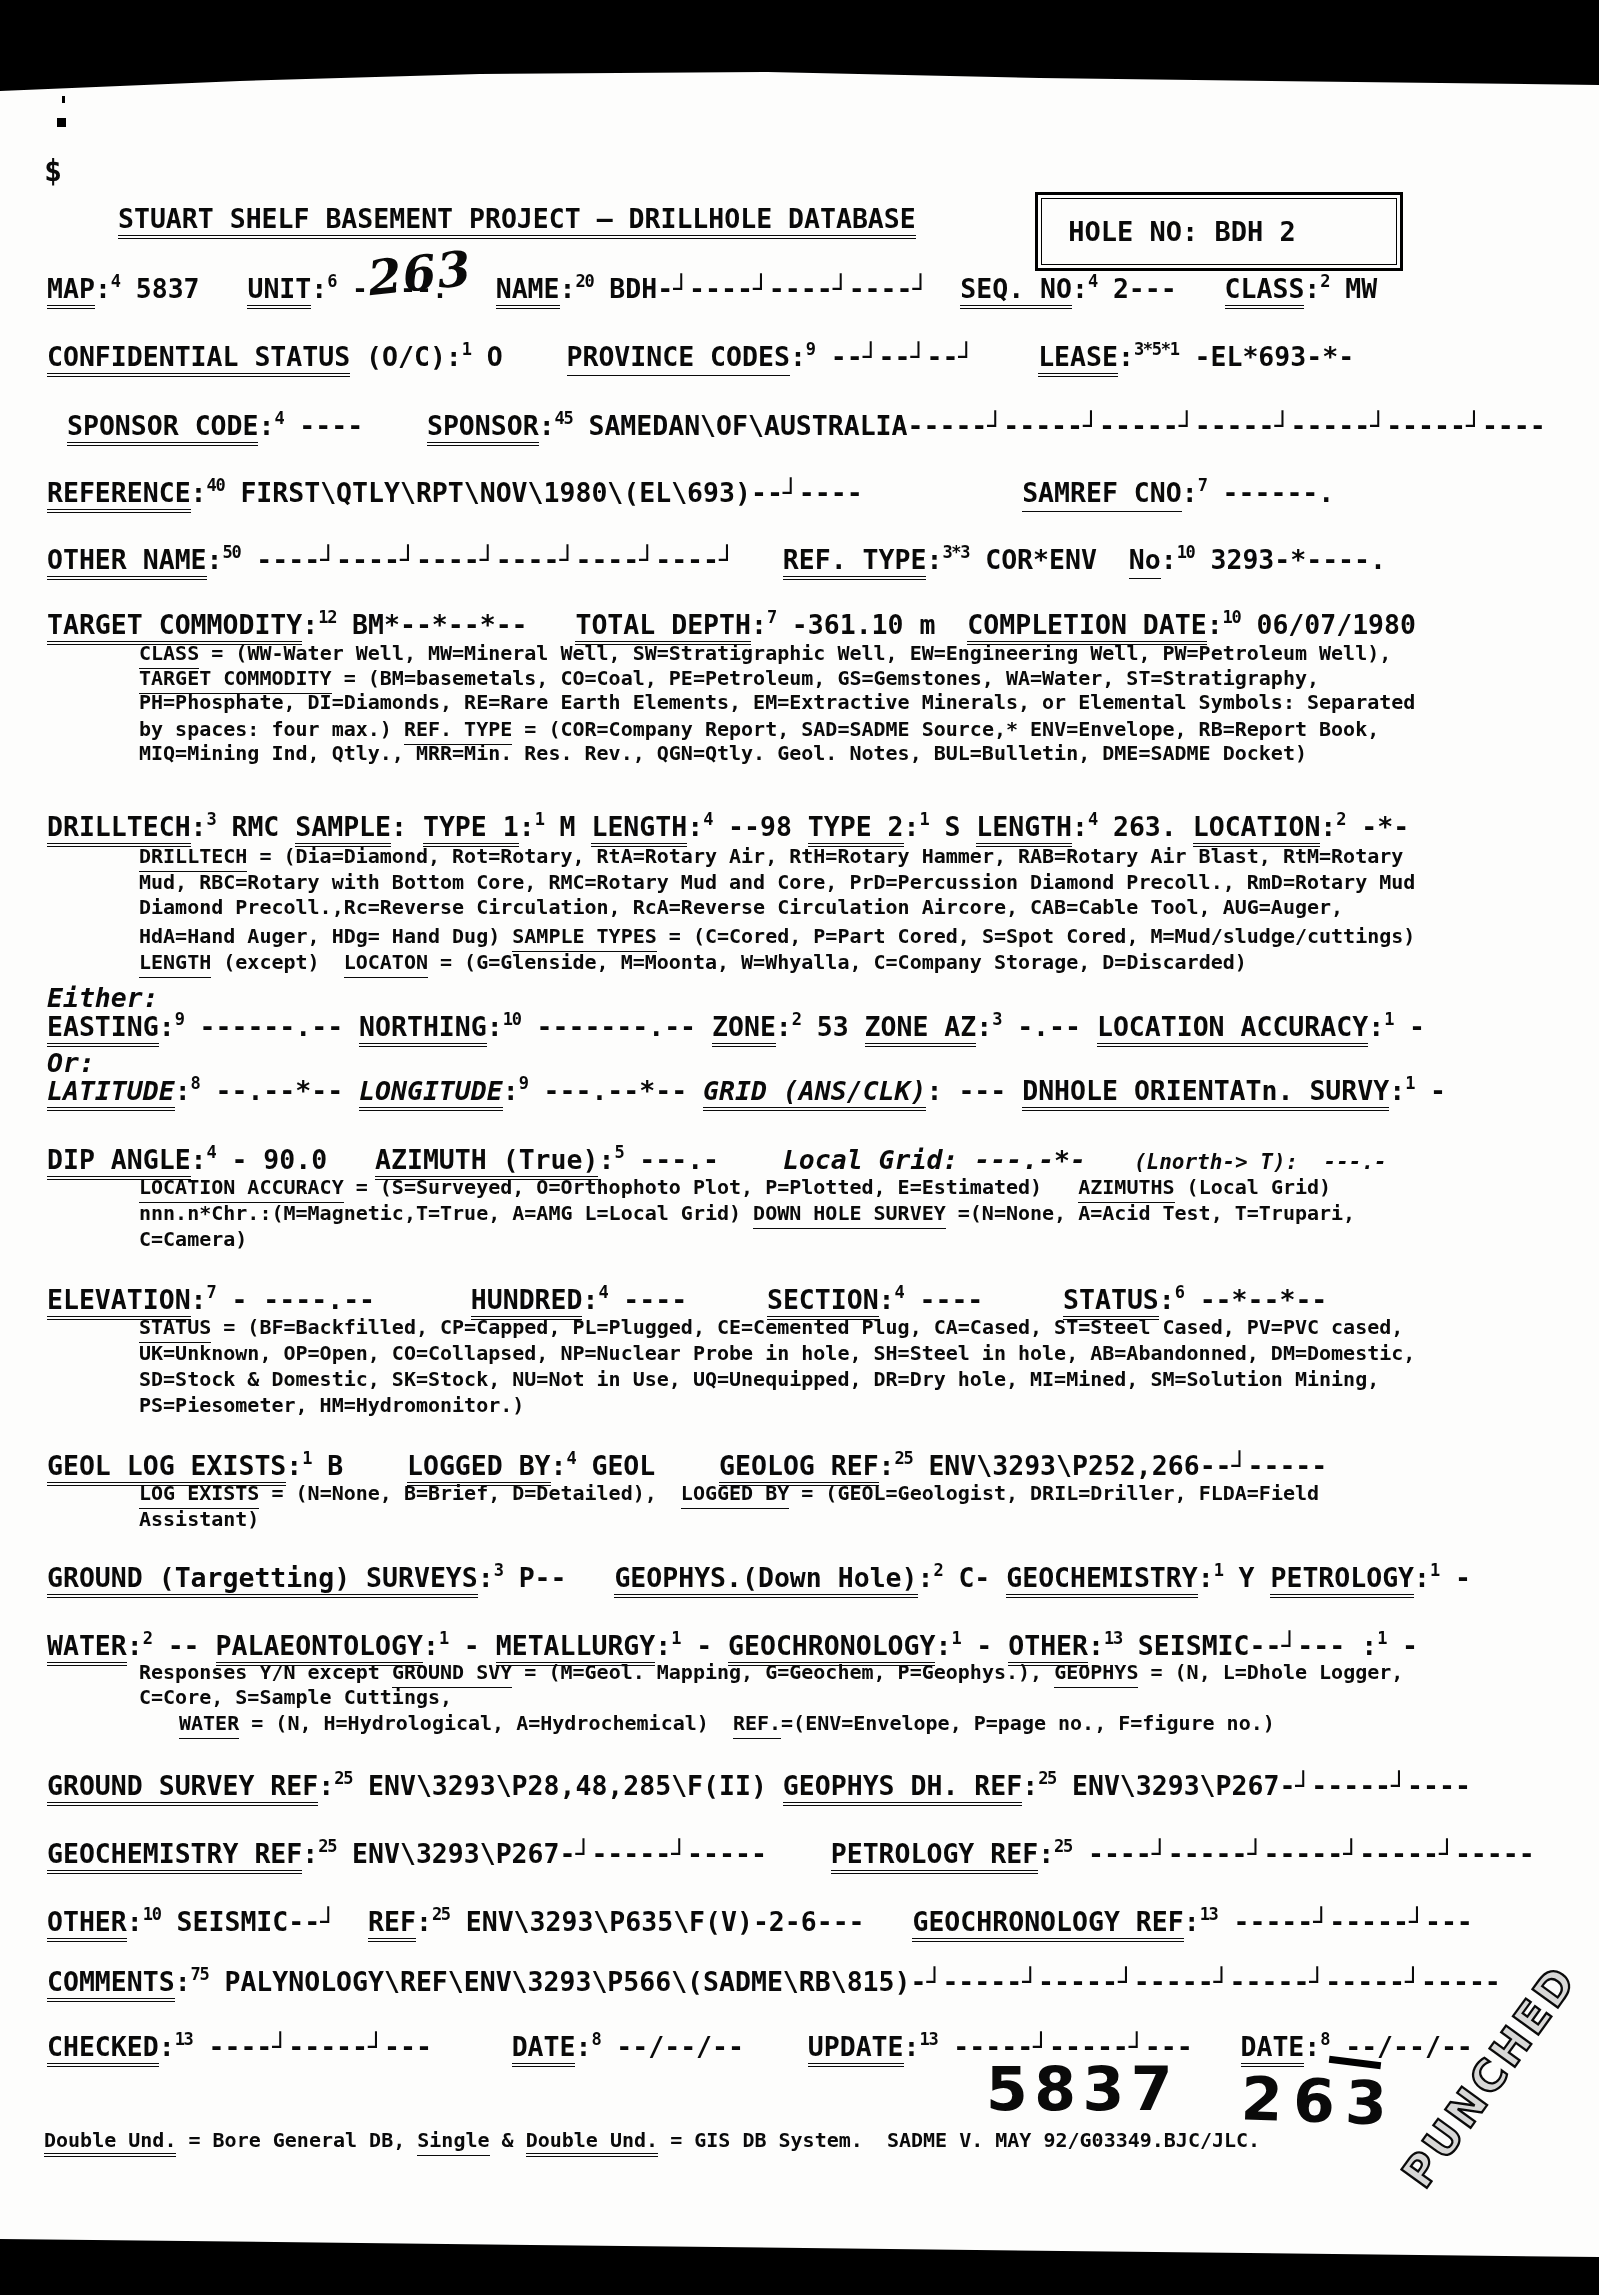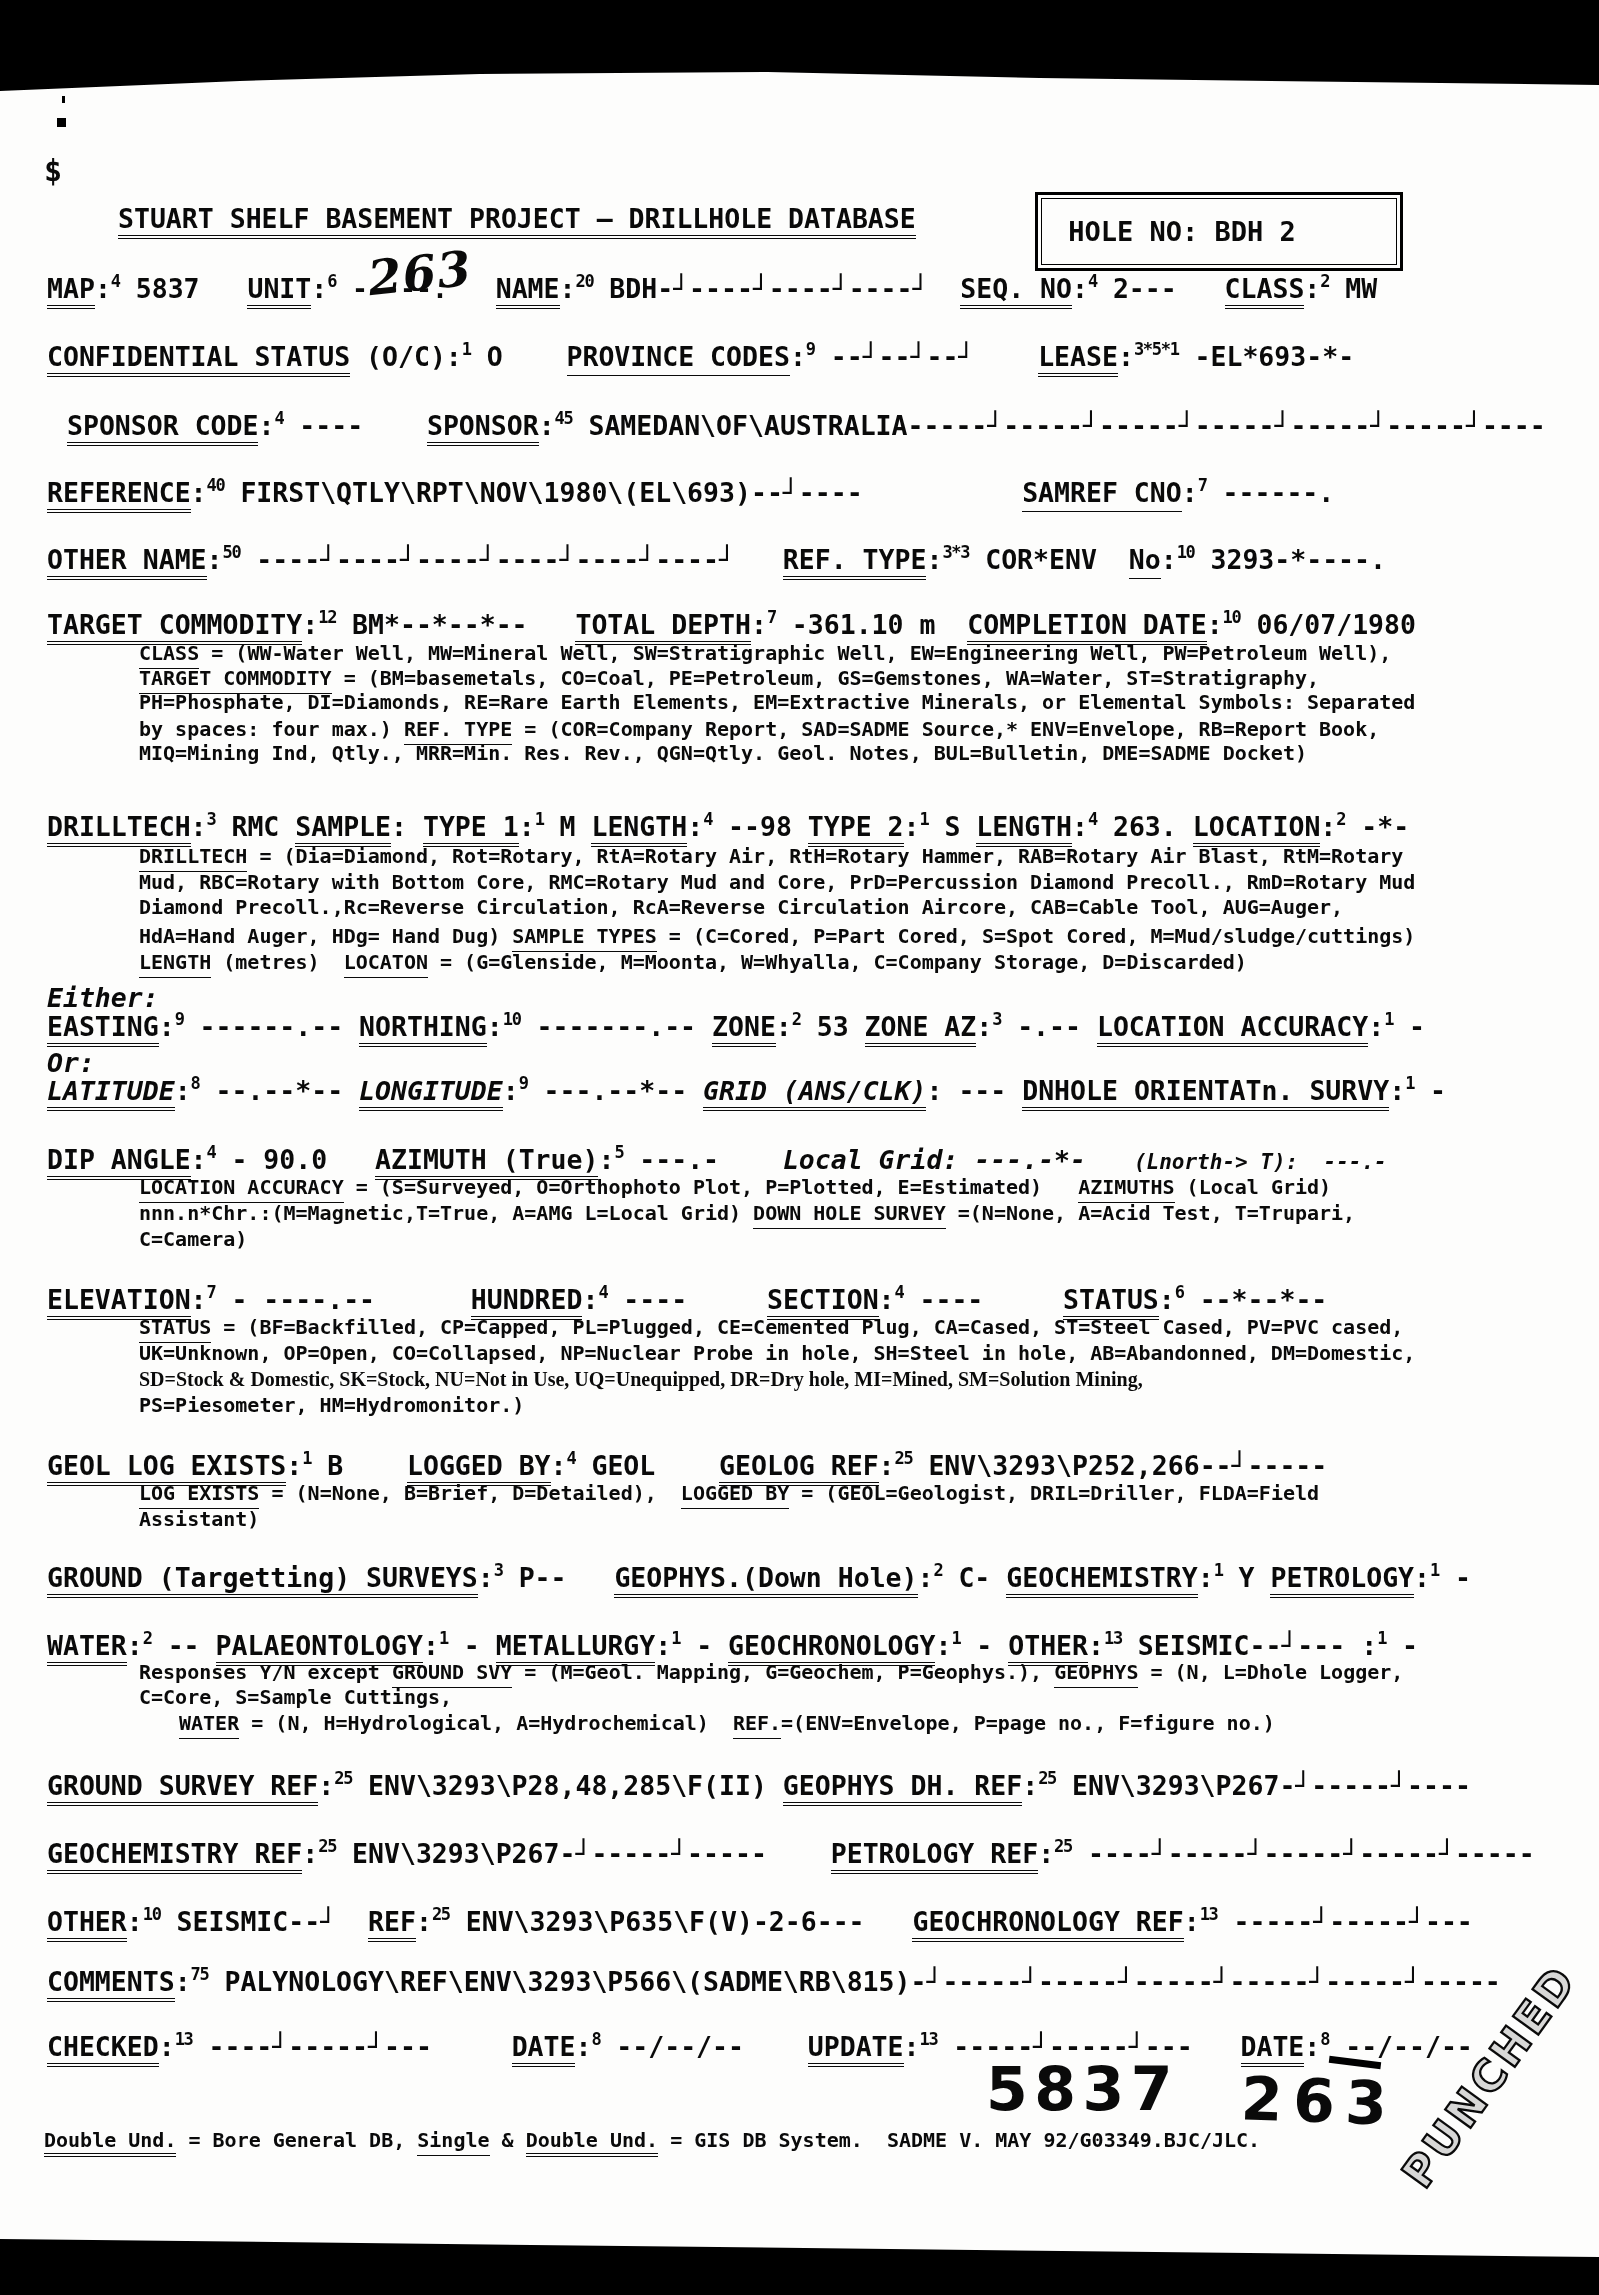--- a/index.html
+++ b/index.html
@@ -96,36 +96,36 @@
   <div class="line note" style="left:139px;top:668px;"><span class="us">TARGET COMMODITY</span><span> = (BM=basemetals, CO=Coal, PE=Petroleum, GS=Gemstones, WA=Water, ST=Stratigraphy,</span></div>
   <div class="line note" style="left:139px;top:692px;"><span>PH=Phosphate, DI=Diamonds, RE=Rare Earth Elements, EM=Extractive Minerals, or Elemental Symbols: Separated</span></div>
   <div class="line note" style="left:139px;top:719px;"><span>by spaces: four max.) </span><span class="us">REF. TYPE</span><span> = (COR=Company Report, SAD=SADME Source,* ENV=Envelope, RB=Report Book,</span></div>
   <div class="line note" style="left:139px;top:743px;"><span>MIQ=Mining Ind, Qtly., MRR=Min. Res. Rev., QGN=Qtly. Geol. Notes, BUL=Bulletin, DME=SADME Docket)</span></div>
 
   <div class="line main" style="left:47px;top:813px;"><span class="ud">DRILLTECH</span><span>:</span><span class="sup">3</span><span> RMC </span><span class="ud">SAMPLE</span><span>: </span><span class="ud">TYPE 1</span><span>:</span><span class="sup">1</span><span> M </span><span class="ud">LENGTH</span><span>:</span><span class="sup">4</span><span> --98 </span><span class="ud">TYPE 2</span><span>:</span><span class="sup">1</span><span> S </span><span class="ud">LENGTH</span><span>:</span><span class="sup">4</span><span> 263. </span><span class="ud">LOCATION</span><span>:</span><span class="sup">2</span><span> -*-</span></div>
   <div class="line note" style="left:139px;top:872px;"><span>Mud, RBC=Rotary with Bottom Core, RMC=Rotary Mud and Core, PrD=Percussion Diamond Precoll., RmD=Rotary Mud</span></div>
   <div class="line note" style="left:139px;top:846px;"><span class="us">DRILLTECH</span><span> = (Dia=Diamond, Rot=Rotary, RtA=Rotary Air, RtH=Rotary Hammer, RAB=Rotary Air Blast, RtM=Rotary</span></div>
   <div class="line note" style="left:139px;top:897px;"><span>Diamond Precoll.,Rc=Reverse Circulation, RcA=Reverse Circulation Aircore, CAB=Cable Tool, AUG=Auger,</span></div>
   <div class="line note" style="left:139px;top:926px;"><span>HdA=Hand Auger, HDg= Hand Dug) </span><span class="us">SAMPLE TYPES</span><span> = (C=Cored, P=Part Cored, S=Spot Cored, M=Mud/sludge/cuttings)</span></div>
-  <div class="line note" style="left:139px;top:952px;"><span class="us">LENGTH</span><span> (metres)  </span><span class="us">LOCATON</span><span> = (G=Glenside, M=Moonta, W=Whyalla, C=Company Storage, D=Discarded)</span></div>
+  <div class="line note" style="left:139px;top:952px;"><span class="us">LENGTH</span><span> (except)  </span><span class="us">LOCATON</span><span> = (G=Glenside, M=Moonta, W=Whyalla, C=Company Storage, D=Discarded)</span></div>
 
   <div class="line main" style="left:47px;top:984px;"><span class="it">Either:</span></div>
   <div class="line main" style="left:47px;top:1013px;"><span class="ud">EASTING</span><span>:</span><span class="sup">9</span><span> ------.-- </span><span class="ud">NORTHING</span><span>:</span><span class="sup">10</span><span> -------.-- </span><span class="ud">ZONE</span><span>:</span><span class="sup">2</span><span> 53 </span><span class="ud">ZONE AZ</span><span>:</span><span class="sup">3</span><span> -.-- </span><span class="ud">LOCATION ACCURACY</span><span>:</span><span class="sup">1</span><span> -</span></div>
   <div class="line main" style="left:47px;top:1049px;"><span class="it">Or:</span></div>
   <div class="line main" style="left:47px;top:1077px;"><span class="ud it">LATITUDE</span><span>:</span><span class="sup">8</span><span> --.--*-- </span><span class="ud it">LONGITUDE</span><span>:</span><span class="sup">9</span><span> ---.--*-- </span><span class="ud it">GRID (ANS/CLK)</span><span>: --- </span><span class="ud">DNHOLE ORIENTATn. SURVY</span><span>:</span><span class="sup">1</span><span> -</span></div>
 
   <div class="line main" style="left:47px;top:1146px;"><span class="ud">DIP ANGLE</span><span>:</span><span class="sup">4</span><span> - 90.0   </span><span class="ud">AZIMUTH (True)</span><span>:</span><span class="sup">5</span><span> ---.-    </span><span class="it">Local Grid: ---.-*-</span><span>   </span><span class="it sm">(Lnorth-&gt; T):  ---.-</span></div>
   <div class="line note" style="left:139px;top:1177px;"><span class="us">LOCATION ACCURACY</span><span> = (S=Surveyed, O=Orthophoto Plot, P=Plotted, E=Estimated)   </span><span class="us">AZIMUTHS</span><span> (Local Grid)</span></div>
   <div class="line note" style="left:139px;top:1203px;"><span>nnn.n*Chr.:(M=Magnetic,T=True, A=AMG L=Local Grid) </span><span class="us">DOWN HOLE SURVEY</span><span> =(N=None, A=Acid Test, T=Trupari,</span></div>
   <div class="line note" style="left:139px;top:1229px;"><span>C=Camera)</span></div>
 
   <div class="line main" style="left:47px;top:1286px;"><span class="ud">ELEVATION</span><span>:</span><span class="sup">7</span><span> - ----.--      </span><span class="ud">HUNDRED</span><span>:</span><span class="sup">4</span><span> ----     </span><span class="ud">SECTION</span><span>:</span><span class="sup">4</span><span> ----     </span><span class="ud">STATUS</span><span>:</span><span class="sup">6</span><span> --*--*--</span></div>
   <div class="line note" style="left:139px;top:1317px;"><span class="us">STATUS</span><span> = (BF=Backfilled, CP=Capped, PL=Plugged, CE=Cemented Plug, CA=Cased, ST=Steel Cased, PV=PVC cased,</span></div>
   <div class="line note" style="left:139px;top:1343px;"><span>UK=Unknown, OP=Open, CO=Collapsed, NP=Nuclear Probe in hole, SH=Steel in hole, AB=Abandonned, DM=Domestic,</span></div>
-  <div class="line note" style="left:139px;top:1369px;font-family:Liberation Serif, serif;"><span>SD=Stock &amp; Domestic, SK=Stock, NU=Not in Use, UQ=Unequipped, DR=Dry hole, MI=Mined, SM=Solution Mining,</span></div>
+  <div class="line note" style="left:139px;top:1369px;"><span>SD=Stock &amp; Domestic, SK=Stock, NU=Not in Use, UQ=Unequipped, DR=Dry hole, MI=Mined, SM=Solution Mining,</span></div>
   <div class="line note" style="left:139px;top:1395px;"><span>PS=Piesometer, HM=Hydromonitor.)</span></div>
 
   <div class="line main" style="left:47px;top:1452px;"><span class="ud">GEOL LOG EXISTS</span><span>:</span><span class="sup">1</span><span> B    </span><span class="ud">LOGGED BY</span><span>:</span><span class="sup">4</span><span> GEOL    </span><span class="ud">GEOLOG REF</span><span>:</span><span class="sup">25</span><span> ENV\3293\P252,266--┘-----</span></div>
   <div class="line note" style="left:139px;top:1483px;"><span class="us">LOG EXISTS</span><span> = (N=None, B=Brief, D=Detailed),  </span><span class="us">LOGGED BY</span><span> = (GEOL=Geologist, DRIL=Driller, FLDA=Field</span></div>
   <div class="line note" style="left:139px;top:1509px;"><span>Assistant)</span></div>
 
   <div class="line main" style="left:47px;top:1564px;"><span class="ud">GROUND (Targetting) SURVEYS</span><span>:</span><span class="sup">3</span><span> P--   </span><span class="ud">GEOPHYS.(Down Hole)</span><span>:</span><span class="sup">2</span><span> C- </span><span class="ud">GEOCHEMISTRY</span><span>:</span><span class="sup">1</span><span> Y </span><span class="ud">PETROLOGY</span><span>:</span><span class="sup">1</span><span> -</span></div>
   <div class="line main" style="left:47px;top:1632px;"><span class="ud">WATER</span><span>:</span><span class="sup">2</span><span> -- </span><span class="ud">PALAEONTOLOGY</span><span>:</span><span class="sup">1</span><span> - </span><span class="ud">METALLURGY</span><span>:</span><span class="sup">1</span><span> - </span><span class="ud">GEOCHRONOLOGY</span><span>:</span><span class="sup">1</span><span> - </span><span class="ud">OTHER</span><span>:</span><span class="sup">13</span><span> SEISMIC--┘--- :</span><span class="sup">1</span><span> -</span></div>
   <div class="line note" style="left:139px;top:1662px;"><span>Responses Y/N except </span><span class="us">GROUND SVY</span><span> = (M=Geol. Mapping, G=Geochem, P=Geophys.), </span><span class="us">GEOPHYS</span><span> = (N, L=Dhole Logger,</span></div>
   <div class="line note" style="left:139px;top:1687px;"><span>C=Core, S=Sample Cuttings,</span></div>

